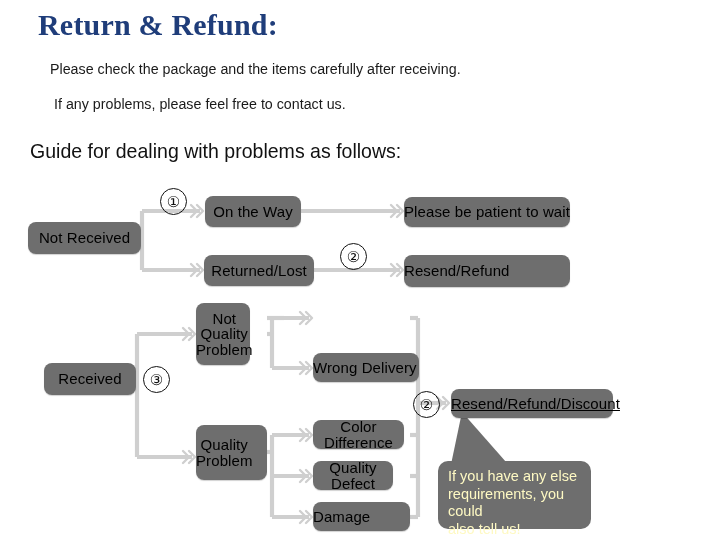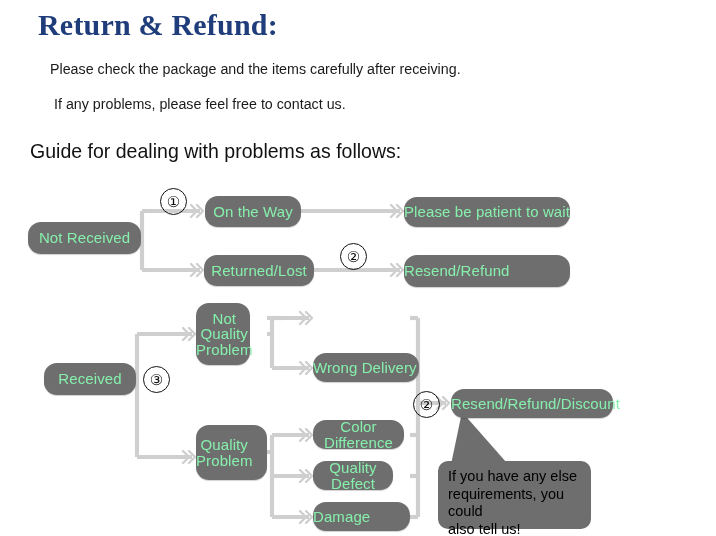--- a/index.html
+++ b/index.html
@@ -38,22 +38,22 @@
     position:absolute;left:30px;top:139px;
     font-size:21px;color:#111;white-space:nowrap;
     transform:scaleX(0.93);
     transform-origin:left center;
   }
   .svg-links{position:absolute;left:0;top:0;width:716px;height:536px;}
 
   .node{
     position:absolute;
     background:#6e6e6e;
-    color:#86efac;
-    border-radius:13px;
+    color:#000000;
+    border-radius:8px;
     box-sizing:border-box;
     display:flex;
     align-items:center;
     font-size:15px;
     line-height:1.04;
     letter-spacing:0.1px;
     white-space:pre-line;
     z-index:3;
     box-shadow:0 1px 1px rgba(0,0,0,0.18);
   }
@@ -71,21 +71,21 @@
     font-size:15px;
     display:flex;align-items:center;justify-content:center;
     background:transparent;
     z-index:4;
   }
 
   
   .callout{
     position:absolute;
     background:#6e6e6e;
-    color:#000000;
+    color:#fef9c3;
     border-radius:10px;
     font-size:14.5px;
     line-height:1.22;
     padding:7px 9px 7px 10px;
     box-sizing:border-box;
     z-index:4;
     white-space:pre-line;
   }
 </style>
 </head>
@@ -185,21 +185,21 @@
 
 
   <div class="node left" style="left:313px;top:353px;width:106px;height:29px;">Wrong Delivery</div>
 
   <div class="node left" style="left:313px;top:420px;width:91px;height:29px;">Color Difference</div>
 
   <div class="node left" style="left:313px;top:461px;width:80px;height:29px;">Quality Defect</div>
 
   <div class="node left" style="left:313px;top:502px;width:97px;height:29px;">Damage</div>
 
-  <div class="node left" style="left:451px;top:389px;width:162px;height:29px;">Resend/Refund/Discount</div>
+  <div class="node left" style="left:451px;top:389px;width:162px;height:29px;text-decoration:underline;">Resend/Refund/Discount</div>
 
   <div class="step" style="left:160px;top:188px;">①</div>
   <div class="step" style="left:340px;top:243px;">②</div>
   <div class="step" style="left:143px;top:366px;">③</div>
   <div class="step" style="left:413px;top:391px;">②</div>
 
   <div class="callout" style="left:438px;top:461px;width:153px;height:68px;">If you have any else
 requirements, you could
 also tell us!</div>
 

